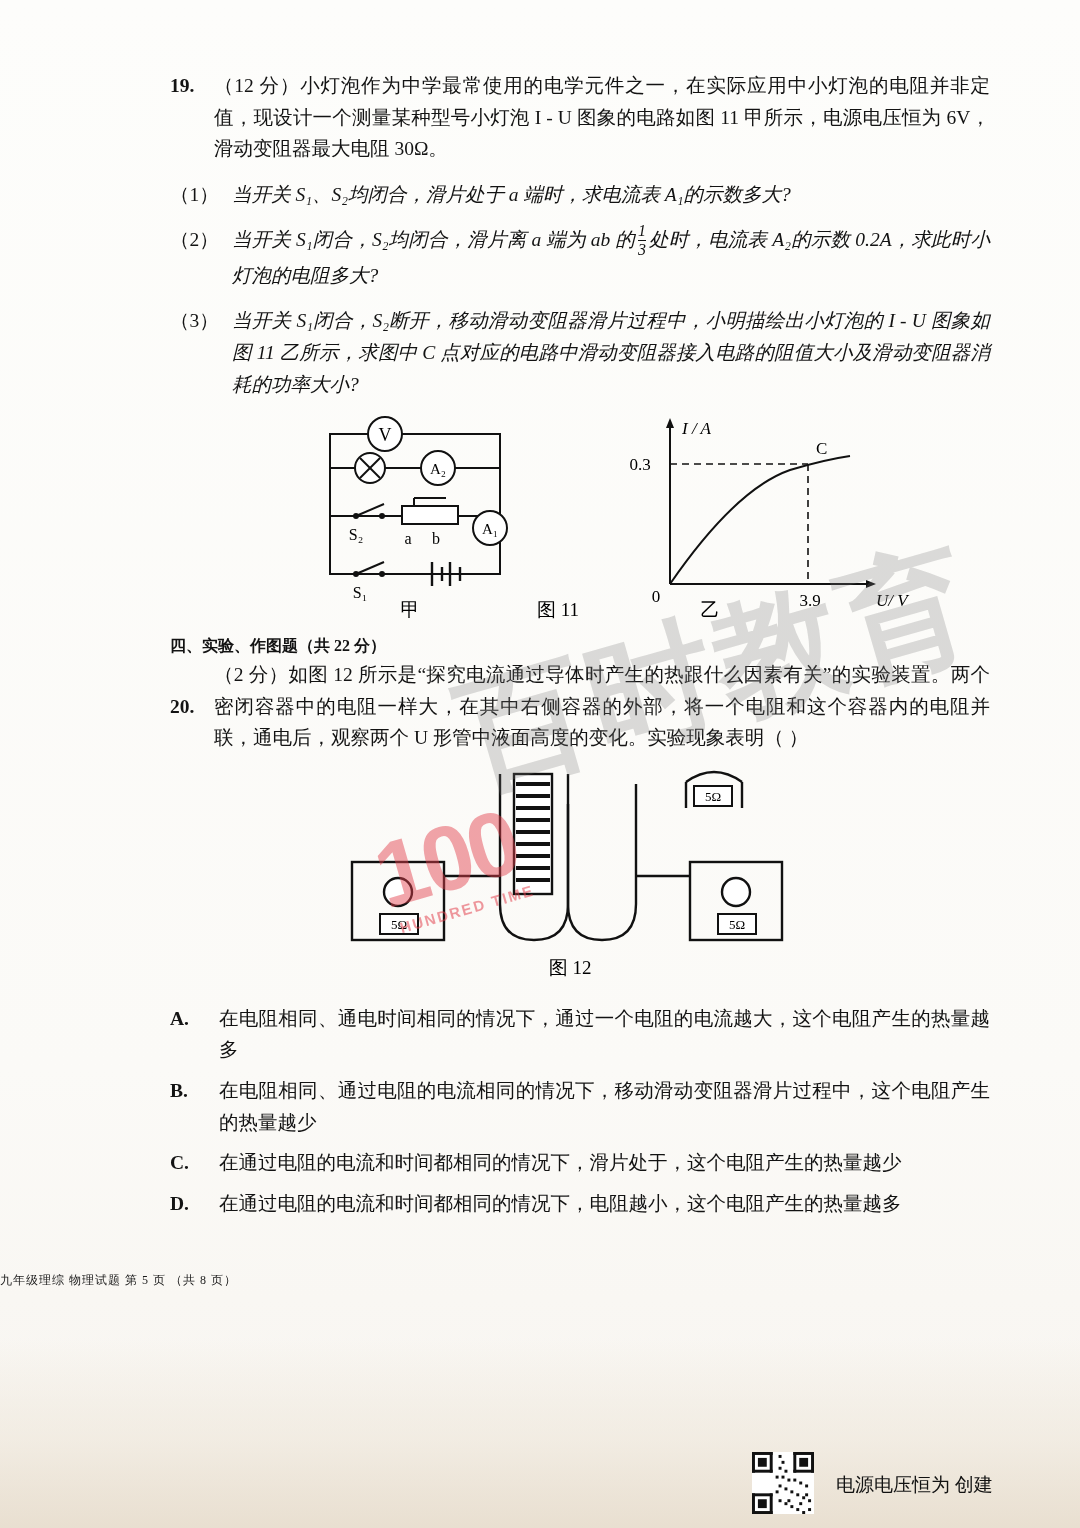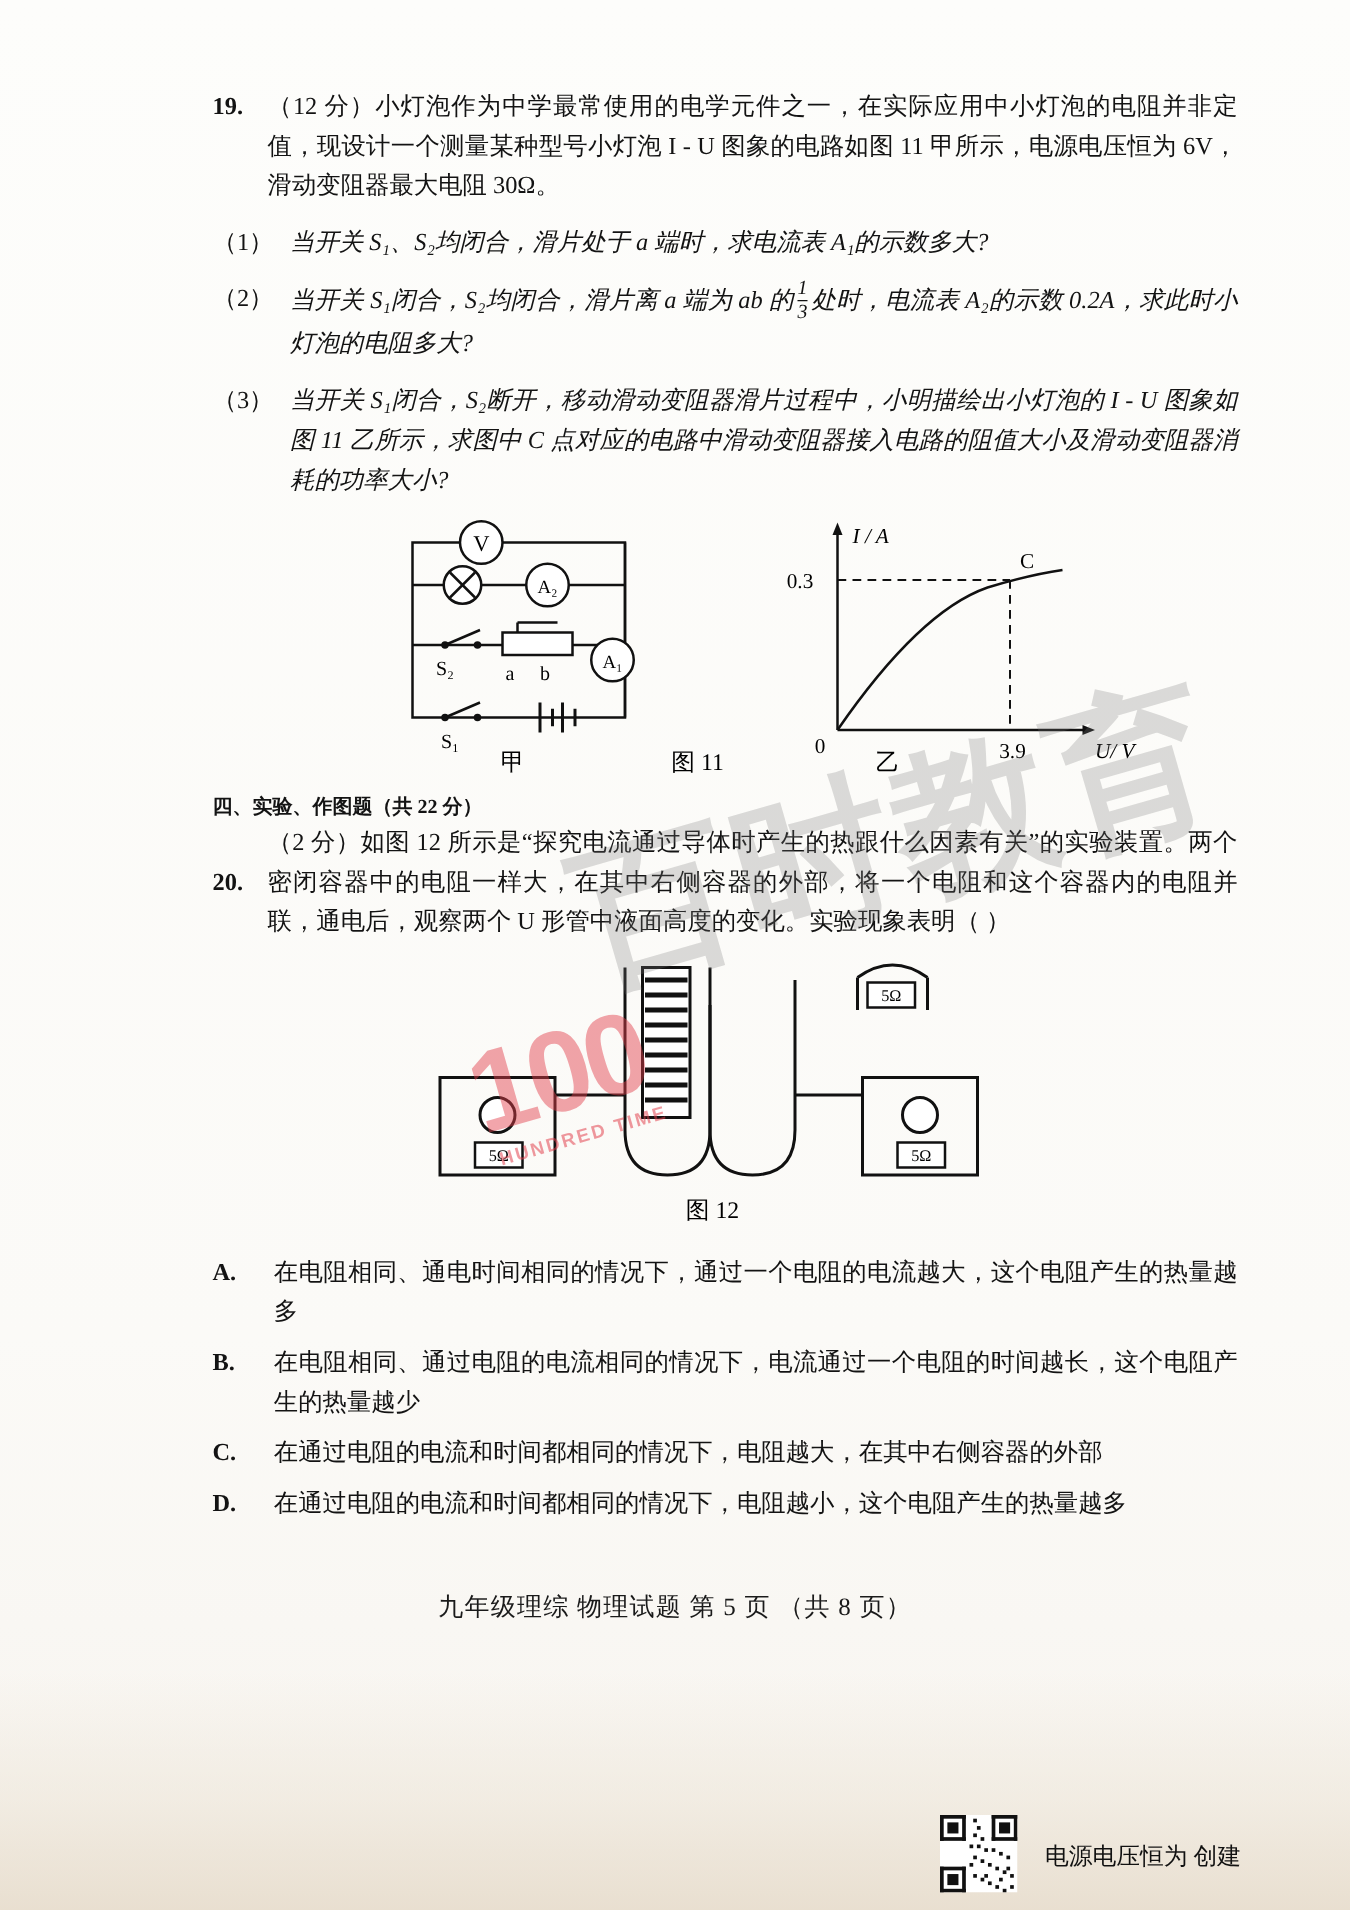--- a/index.html
+++ b/index.html
@@ -62,22 +62,22 @@
     position:relative;
     height:215px;
     margin-top:6px;
   }
   .choices{margin-top:6px;}
   .choice{display:flex;margin-top:9px;}
   .choice-key{width:34px;flex:0 0 34px;font-weight:600;}
   .choice-txt{flex:1;text-align:justify;margin-left:15px;}
   .footer{
     position:absolute;left:0;right:0;top:1272px;
-    text-align:center;
-    font-size:20px;
+    text-align:left;
+    font-size:12px;
     letter-spacing:1px;
     color:#1a1a1a;
   }
   
   .wm{
     position:absolute;
     left:355px;top:600px;
     width:420px;height:340px;
     pointer-events:none;
     transform:rotate(-16deg);
@@ -279,25 +279,25 @@
       </svg>
     </div>
 
     <div class="choices">
       <div class="choice">
         <div class="choice-key">A.</div>
         <div class="choice-txt">在电阻相同、通电时间相同的情况下，通过一个电阻的电流越大，这个电阻产生的热量越多</div>
       </div>
       <div class="choice">
         <div class="choice-key">B.</div>
-        <div class="choice-txt">在电阻相同、通过电阻的电流相同的情况下，电流通过一个电阻的时间越长，这个电阻产生的热量越少</div>
+        <div class="choice-txt">在电阻相同、通过电阻的电流相同的情况下，移动滑动变阻器滑片过程中，这个电阻产生的热量越少</div>
       </div>
       <div class="choice">
         <div class="choice-key">C.</div>
-        <div class="choice-txt">在通过电阻的电流和时间都相同的情况下，电阻越大，在其中右侧容器的外部</div>
+        <div class="choice-txt">在通过电阻的电流和时间都相同的情况下，滑片处于，这个电阻产生的热量越少</div>
       </div>
       <div class="choice">
         <div class="choice-key">D.</div>
         <div class="choice-txt">在通过电阻的电流和时间都相同的情况下，电阻越小，这个电阻产生的热量越多</div>
       </div>
     </div>
 
   </div>
 
   <div class="footer">九年级理综 物理试题 第 5 页 （共 8 页）</div>

